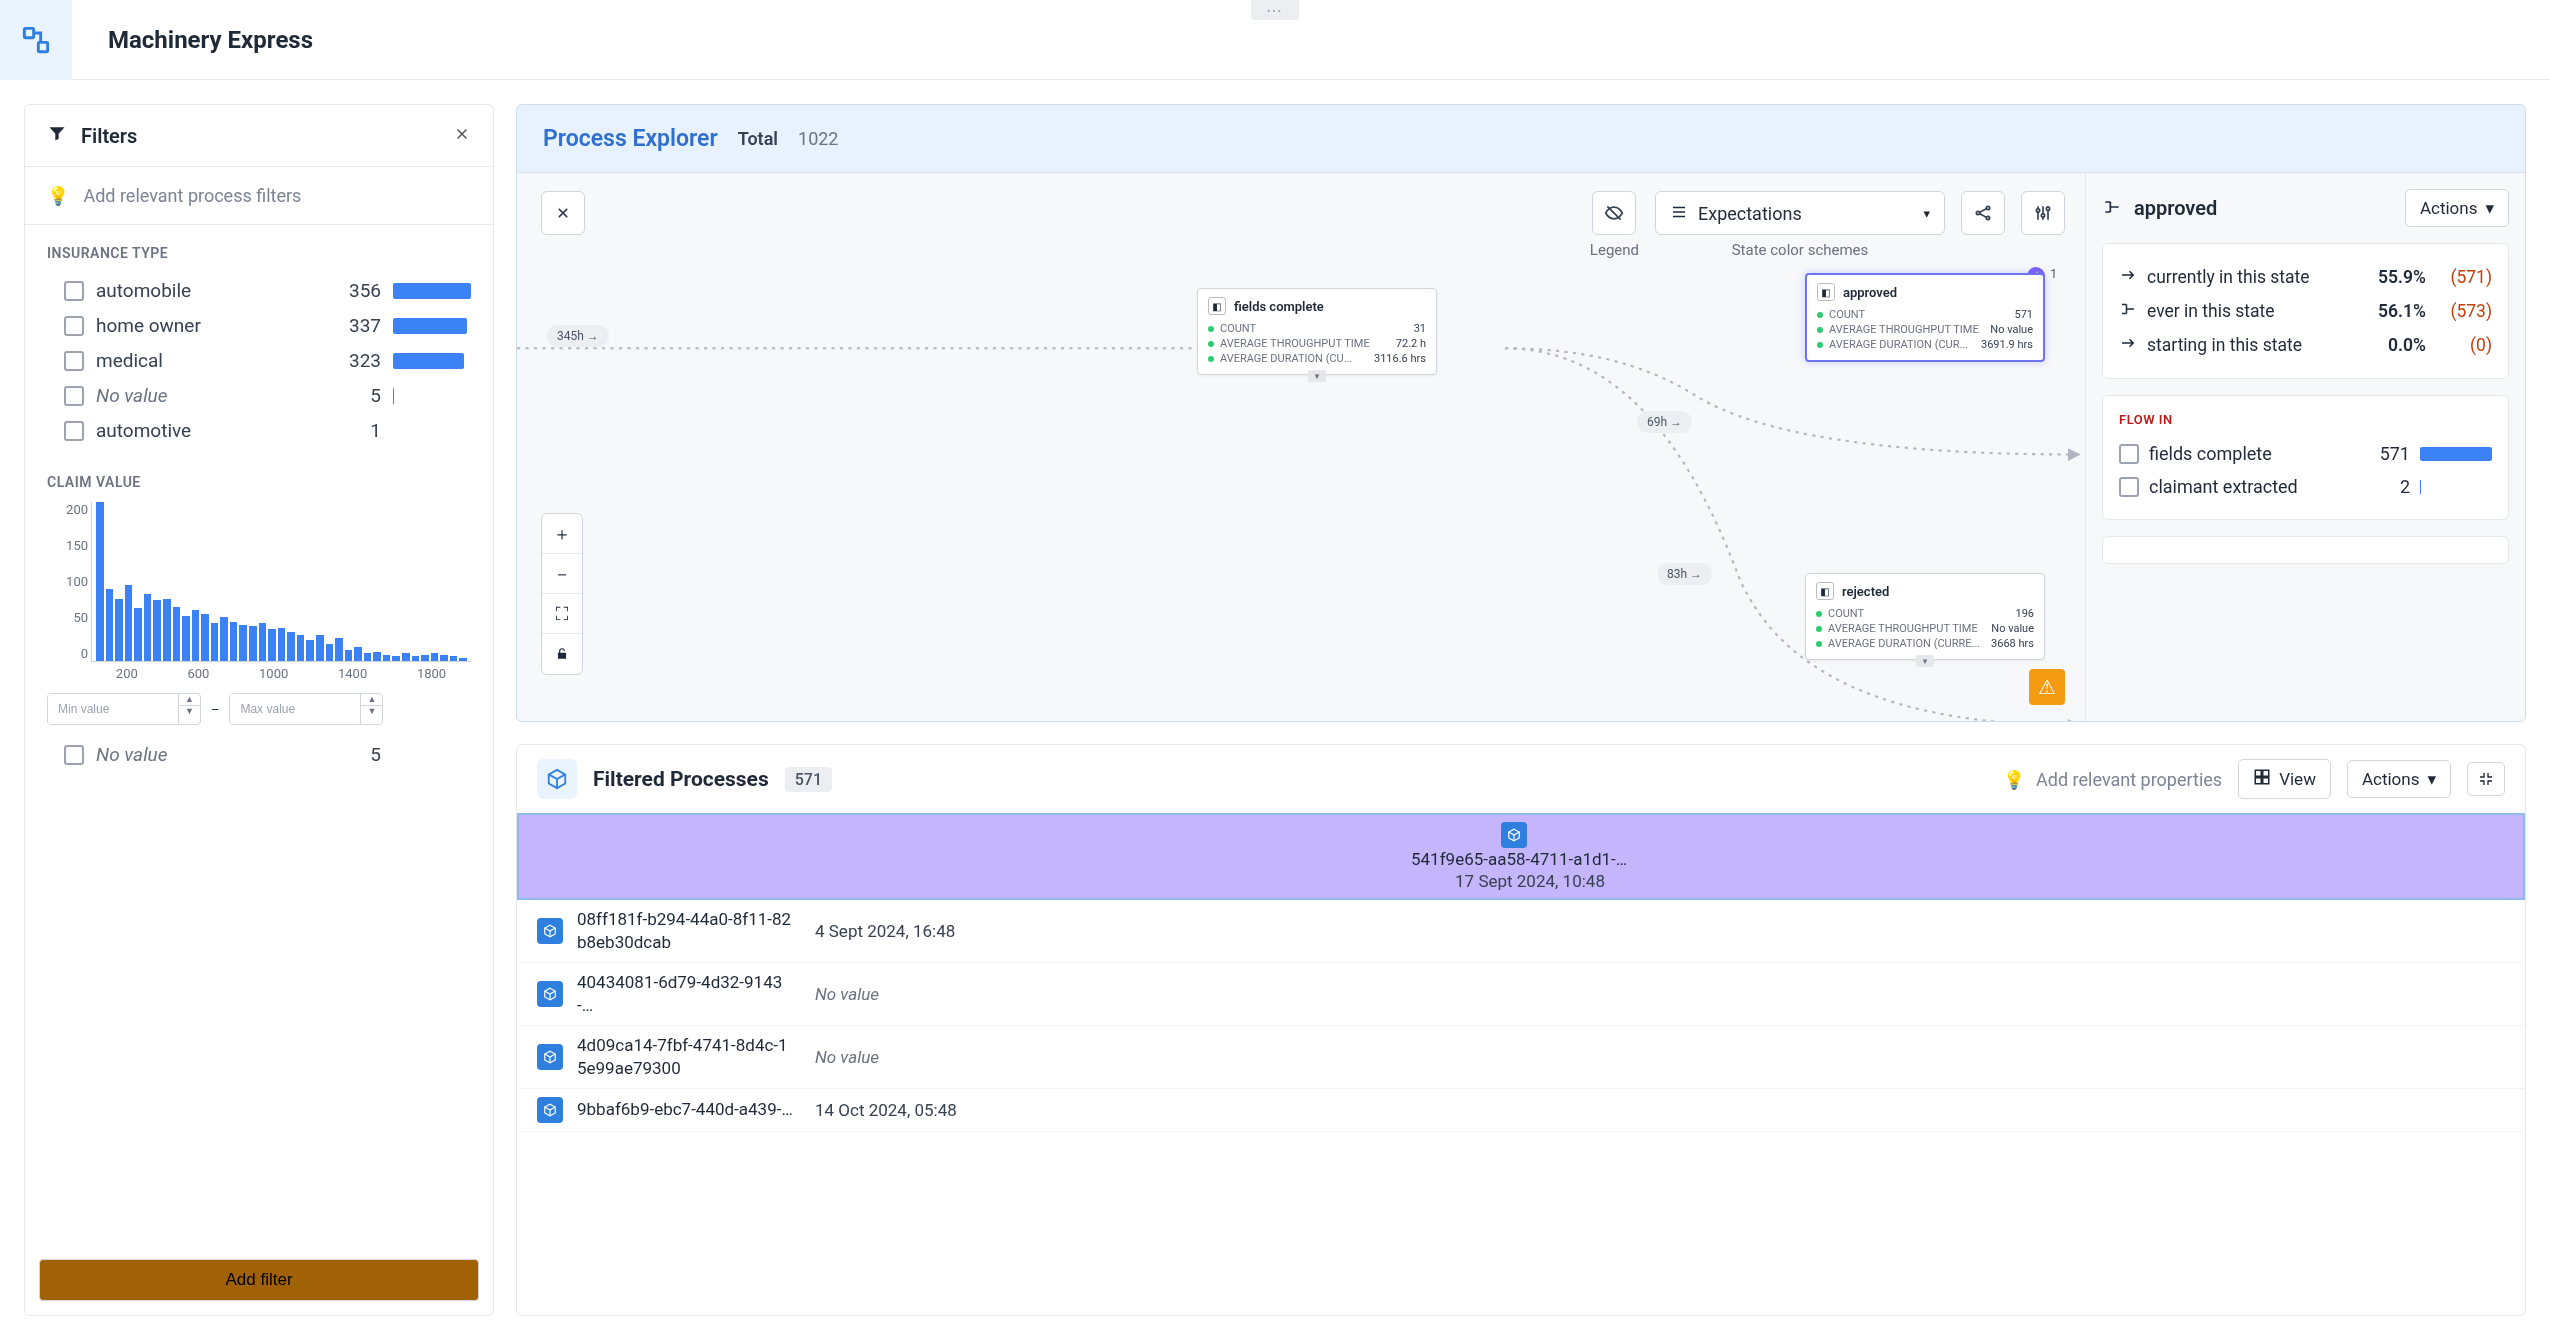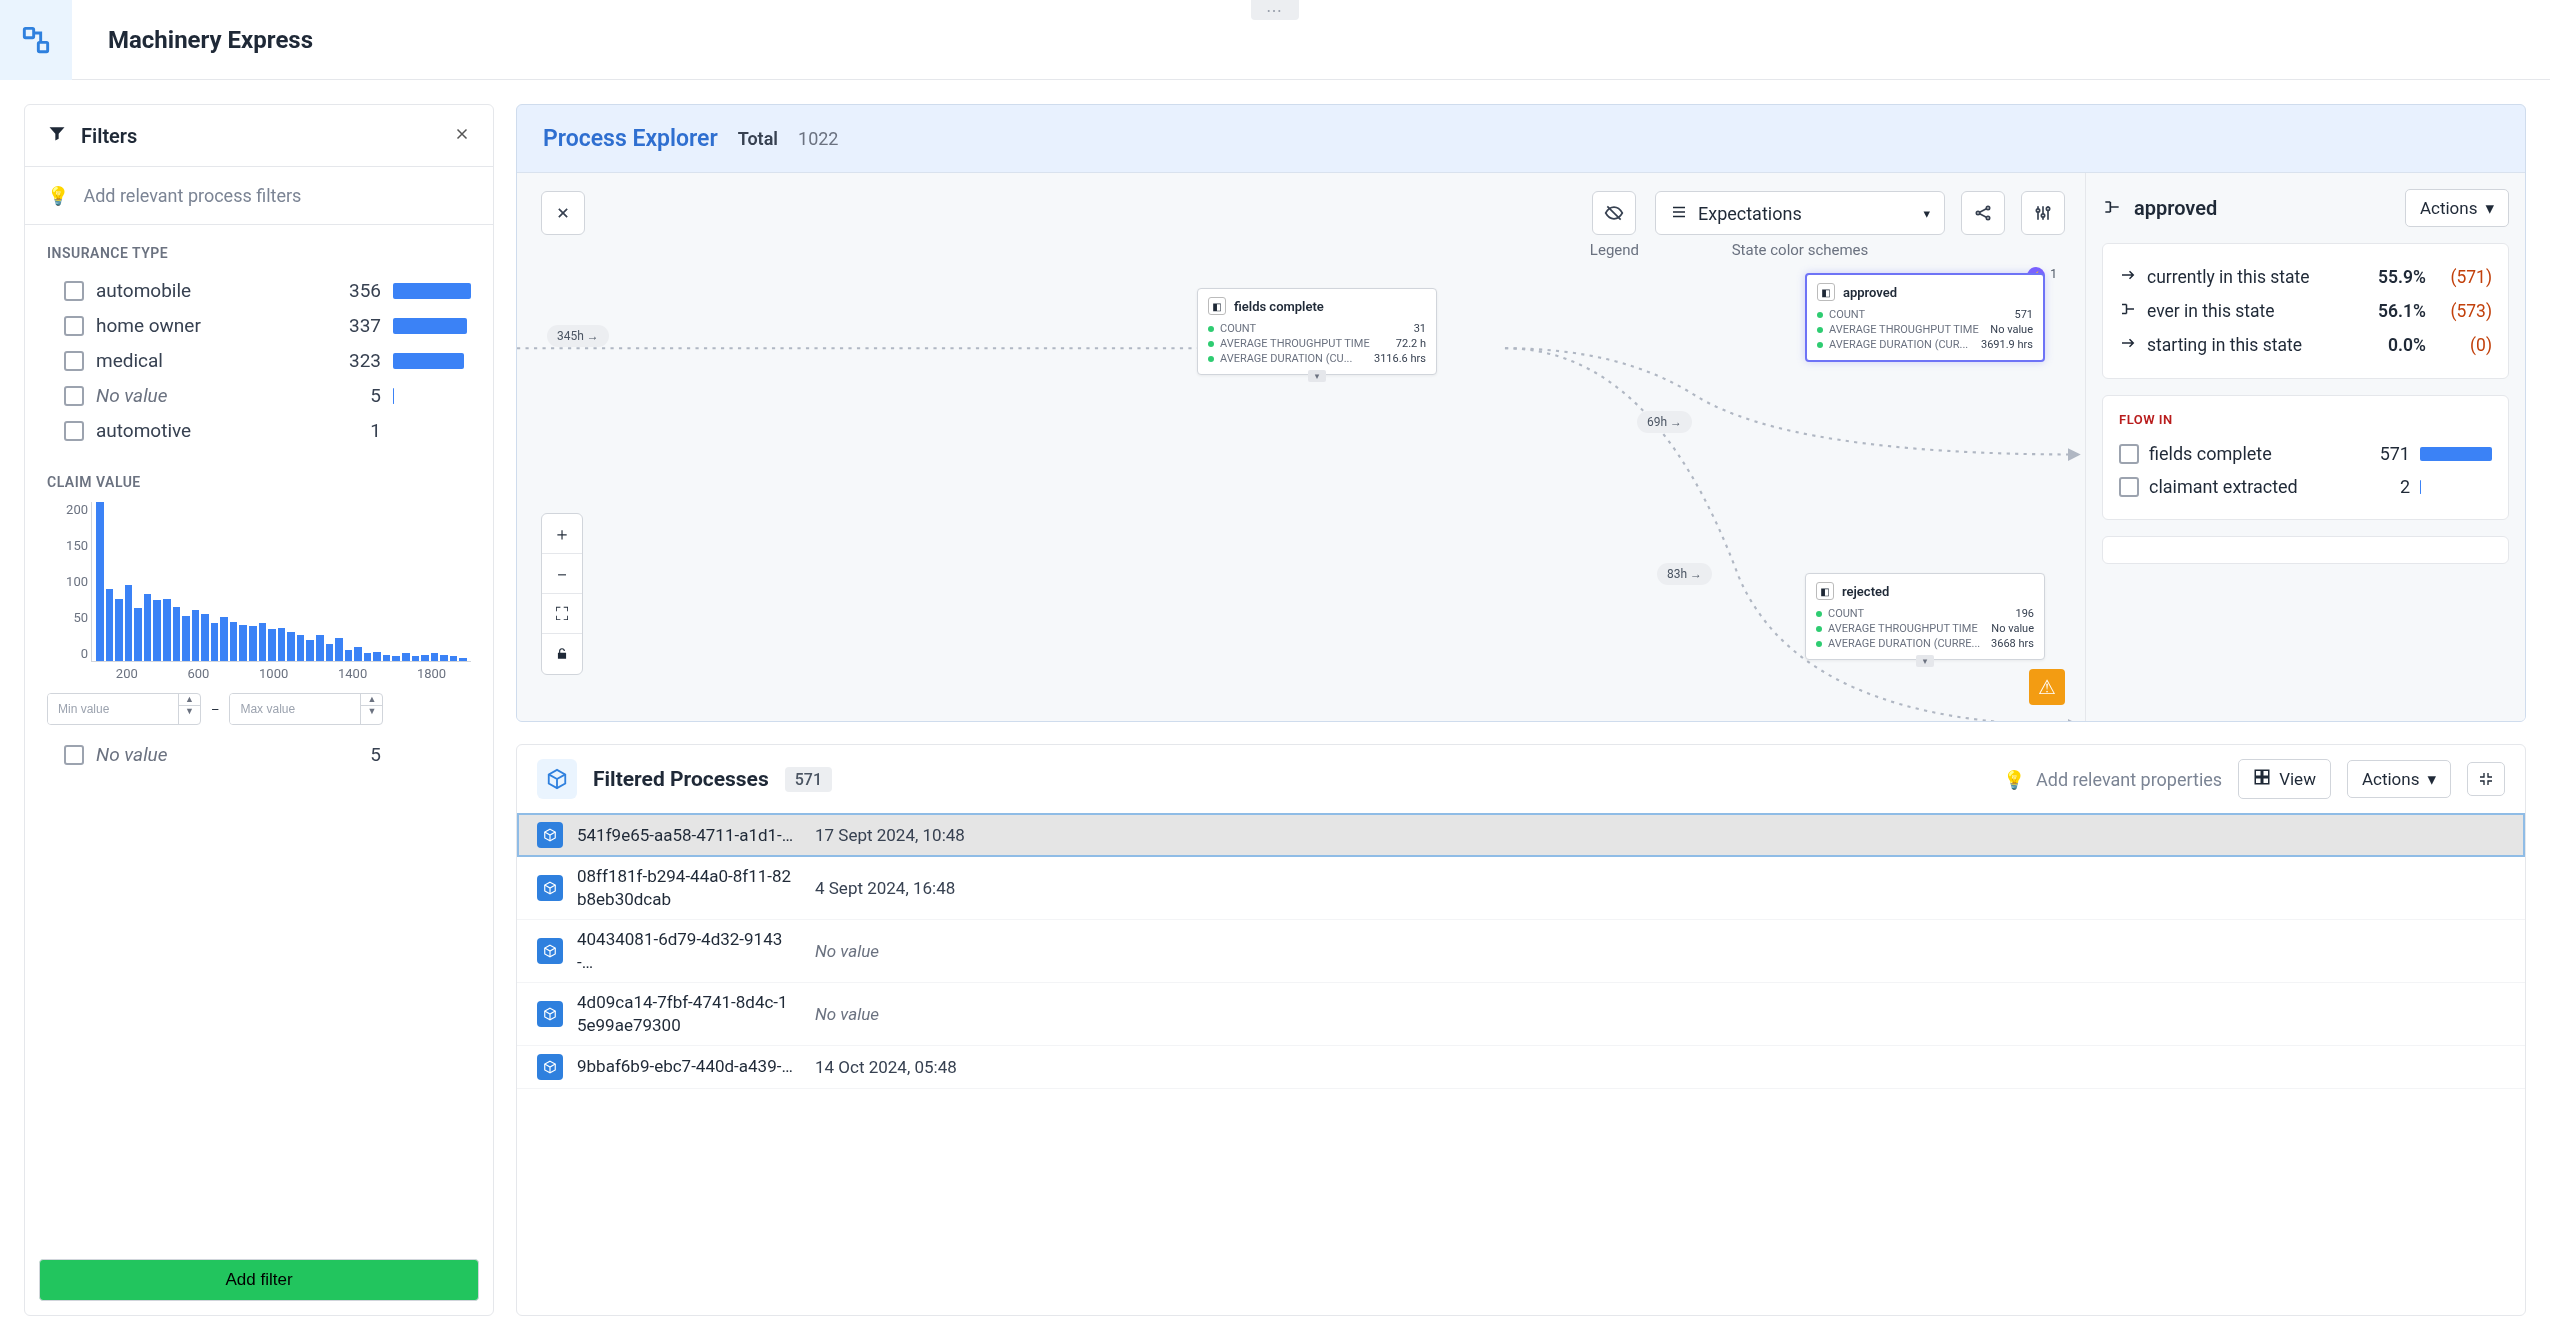--- a/index.html
+++ b/index.html
@@ -192,21 +192,21 @@
 .stepper .arrows span:first-child { border-bottom: 1px solid #d1d5db; }
 
 .sidebar-footer {
   padding: 14px;
 }
 .add-filter-btn {
   width: 100%;
   padding: 10px;
   border: 1px solid #d1d5db;
   border-radius: 4px;
-  background: #22c55e;
+  background: #a16207;
   font-size: 17px;
   cursor: pointer;
 }
 
 
 .right-col {
   flex: 1;
   display: flex;
   flex-direction: column;
   gap: 22px;
@@ -484,25 +484,26 @@
 
 .tbody { overflow-y: auto; flex:1; }
 .trow {
   display: flex;
   align-items: center;
   padding: 8px 20px;
   border-bottom: 1px solid #f3f4f6;
   font-size: 17px;
 }
 .trow.selected {
-  background: #e5e5e5;
+  background: #c4b5fd;
   border-top: 1px solid #b8d7f2;
   border-bottom: 1px solid #b8d7f2;
   outline: 2px solid #8fbce6;
   outline-offset: -2px;
+  flex-direction: column;
 }
 .trow .row-icon {
   width: 26px; height: 26px; border-radius: 4px; background: #2f80de; color:#fff;
   display:flex;align-items:center;justify-content:center;font-size:14px;
   margin-right: 14px; flex-shrink:0;
 }
 .trow .row-title { width: 220px; line-height: 1.35; word-break: break-all; }
 .trow .row-ts { padding-left: 18px; color: #374151; }
 .trow .row-ts.novalue { font-style: italic; color: #6b7280; }
 

